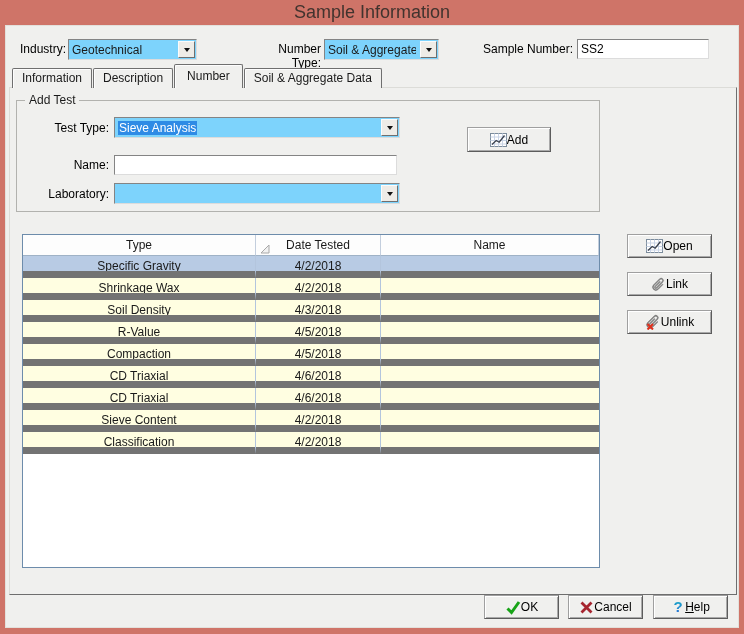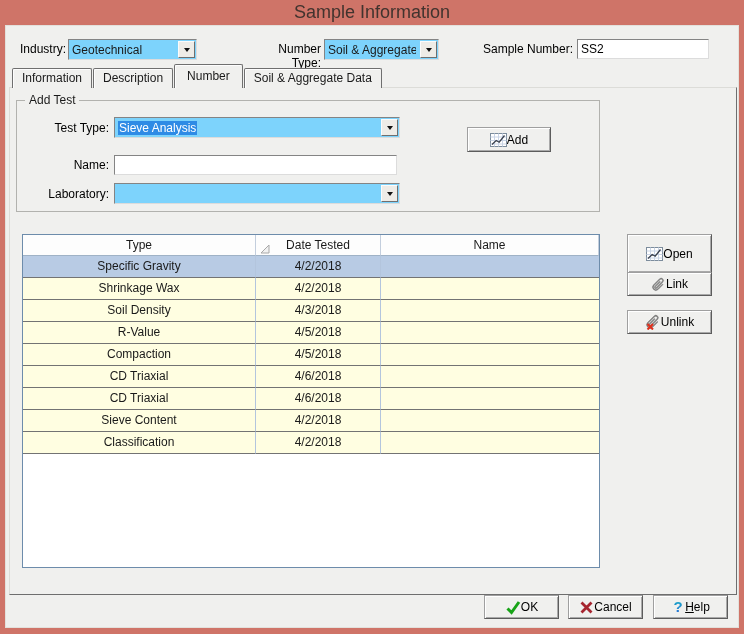--- a/index.html
+++ b/index.html
@@ -50,21 +50,21 @@
   
   .btn { position:absolute; background:#f0f0ee; border:1px solid; border-color:#9f9f9f #5c5c5c #5c5c5c #9f9f9f;
          box-shadow:inset 1px 1px 0 #ffffff, inset -1px -1px 0 #a9a9a9;
          display:flex; align-items:center; justify-content:center; gap:0; font:inherit; cursor:default; }
   .btn .ico { display:flex; align-items:center; }
 
   
   .grid { position:absolute; left:12px; top:137px; width:578px; height:334px; background:#fff;
           border:1px solid #6d8cab; display:flex; flex-direction:column;margin-top:9px; }
   .grow { display:flex; width:100%; }
-  .gcell { border-right:1px solid #b3c5dd; border-bottom:1px solid #737373; height:22px; line-height:21px;
+  .gcell { border-right:1px solid #b3c5dd; border-bottom:7px solid #737373; height:22px; line-height:21px;
            text-align:center; overflow:hidden; white-space:nowrap; position:relative; }
   .c0 { width:233px; } .c1 { width:125px; } .c2 { width:218px; border-right:none; }
   .ghead .gcell { background:#fdfdfd; border-right:1px solid #c3cedd; border-bottom:1px solid #9fb2c6; height:21px; line-height:20px; }
   .grow.data .gcell { background:#fffee1; }
   .grow.data.selected .gcell { background:#b8cbe4; }
   .gfill { flex:1; background:#fff; }
   .sort-ico { position:absolute; left:4px; top:5px; }
 
   
   .btn-label-u { display:inline-block; }
@@ -212,21 +212,21 @@
           <div class="gcell c2"></div>
         </div>
         <div class="grow data">
           <div class="gcell c0">Classification</div>
           <div class="gcell c1">4/2/2018</div>
           <div class="gcell c2"></div>
         </div>
         <div class="gfill"></div>
       </div>
 
-      <button class="btn" style="left:617px;top:146px;width:85px;height:39px;">
+      <button class="btn" style="left:617px;top:146px;width:85px;height:24px;">
         <span class="ico">
           <svg width="17" height="14" viewBox="0 0 17 14">
               <use href="#chart-glyph"></use>
             </svg>
         </span>
         <span>Open</span>
       </button>
       <button class="btn" style="left:617px;top:184px;width:85px;height:24px;">
         <span class="ico">
           <svg width="15" height="15" viewBox="0 0 16 16">

